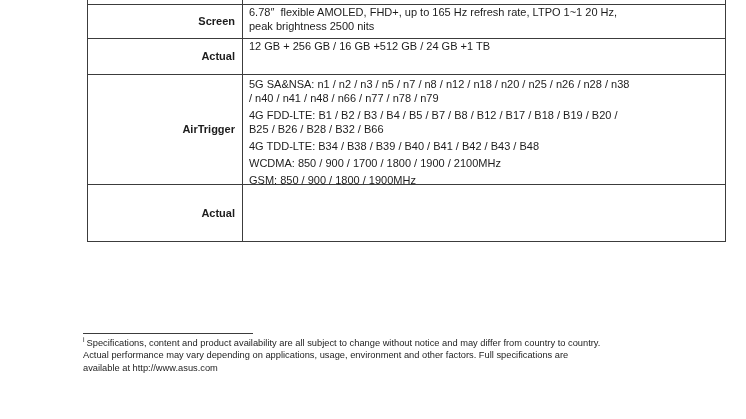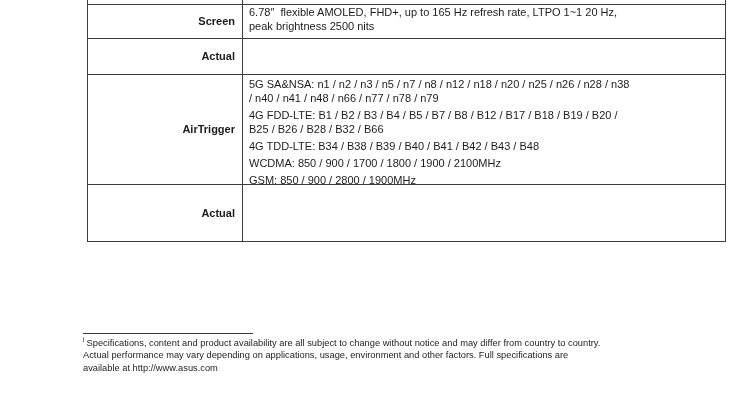--- a/index.html
+++ b/index.html
@@ -107,32 +107,35 @@
       <div class="cell-label">Screen</div>
       <div class="cell-value">
         <div class="val">6.78″  flexible AMOLED, FHD+, up to 165 Hz refresh rate, LTPO 1~1 20 Hz,
 peak brightness 2500 nits</div>
       </div>
     </div>
 
 
     <div class="t-row" style="height:36px">
       <div class="cell-label">Actual</div>
+      <div class="cell-value">
+        <div class="val">12 GB + 256 GB / 16 GB +512 GB / 24 GB +1 TB</div>
+      </div>
     </div>
 
     <div class="t-row" style="height:110px">
       <div class="cell-label">AirTrigger</div>
       <div class="cell-value">
         <p class="freq-p">5G SA&amp;NSA: n1 / n2 / n3 / n5 / n7 / n8 / n12 / n18 / n20 / n25 / n26 / n28 / n38
 / n40 / n41 / n48 / n66 / n77 / n78 / n79</p>
         <p class="freq-p">4G FDD-LTE: B1 / B2 / B3 / B4 / B5 / B7 / B8 / B12 / B17 / B18 / B19 / B20 /
 B25 / B26 / B28 / B32 / B66</p>
         <p class="freq-p">4G TDD-LTE: B34 / B38 / B39 / B40 / B41 / B42 / B43 / B48</p>
         <p class="freq-p">WCDMA: 850 / 900 / 1700 / 1800 / 1900 / 2100MHz</p>
-        <p class="freq-p">GSM: 850 / 900 / 2800 / 1900MHz</p>
+        <p class="freq-p">GSM: 850 / 900 / 1800 / 1900MHz</p>
       </div>
     </div>
 
     <div class="t-row" style="height:57px">
       <div class="cell-label">Actual</div>
     </div>
 
   </div>
 
   <div class="footnote">

